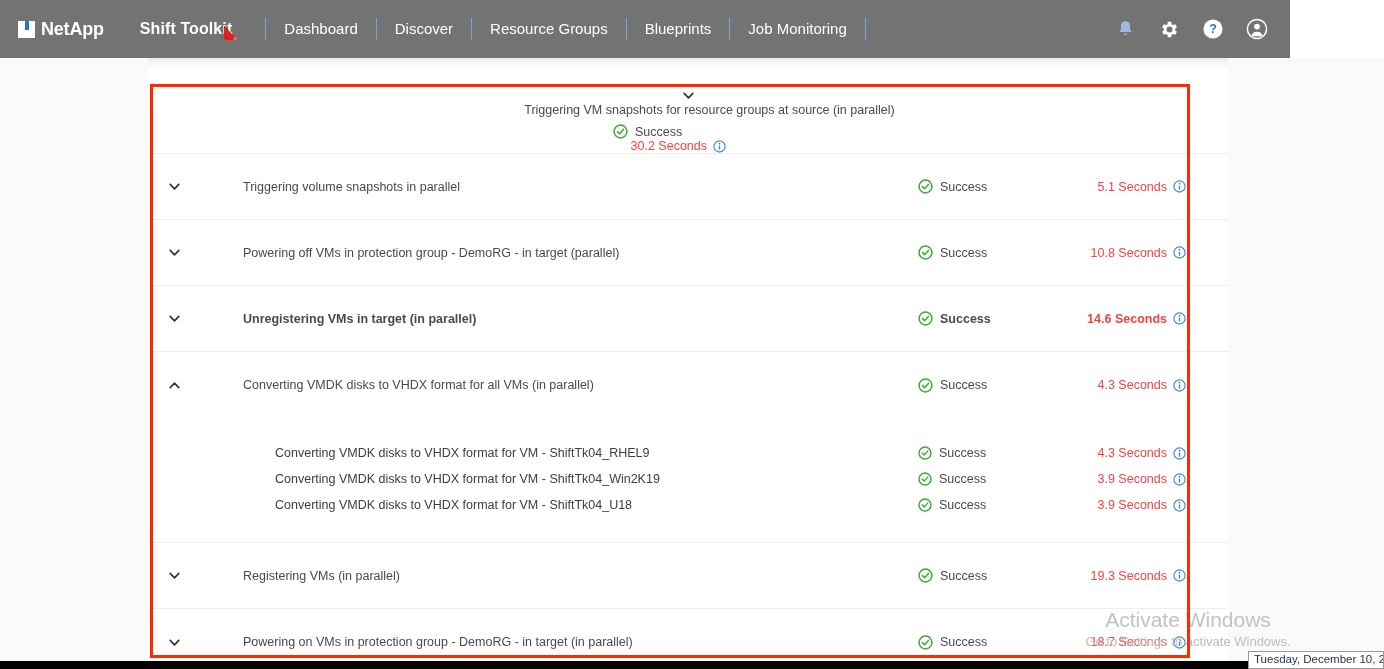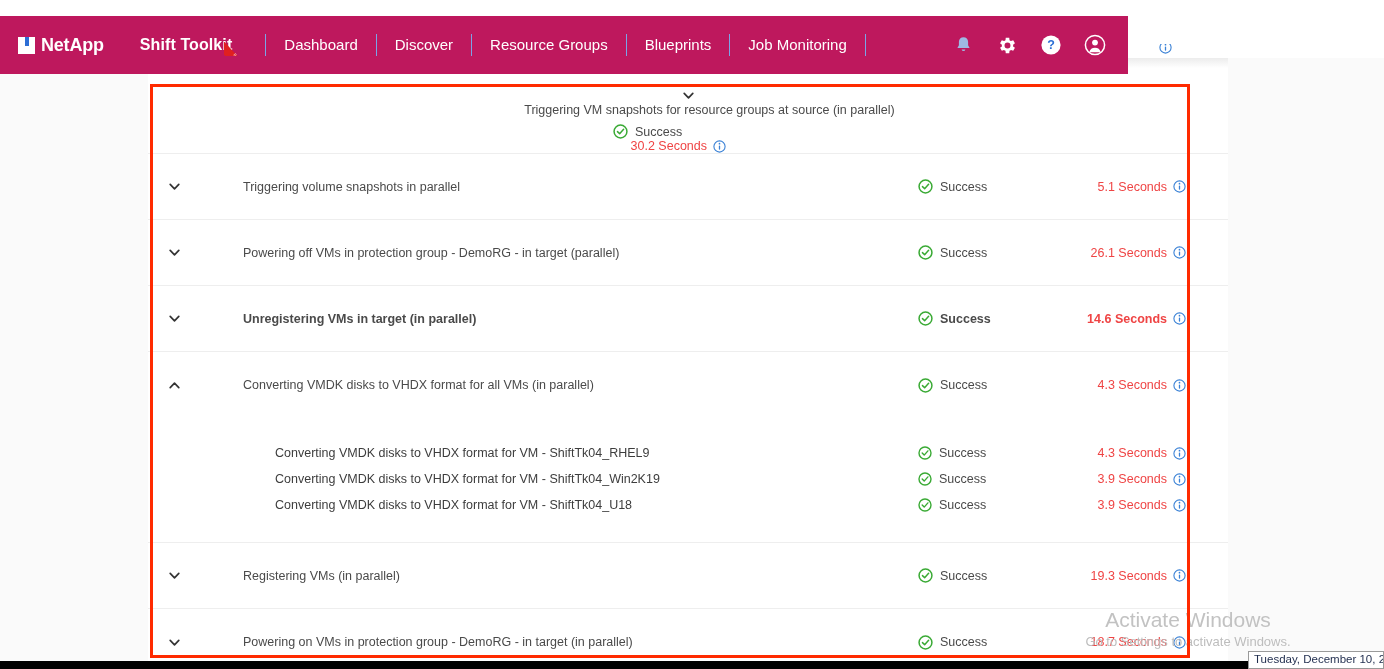--- a/index.html
+++ b/index.html
@@ -39,26 +39,25 @@
     position: absolute;
     left: 148px; top: 58px;
     width: 1080px; height: 10px;
     background: linear-gradient(to bottom, #ececec, #ffffff);
   }
 
   
   .navbar {
     position: absolute;
     left: 0; top: 0;
-    width: 1128px; height: 58px;
-    background: #be185d;
+    width: 1290px; height: 58px;
+    background: #737373;
     display: flex;
     align-items: center;
     z-index: 50;
-    margin-top: 16px;
   }
 
   .brand-logo {
     display: flex;
     align-items: center;
     margin-left: 18px;
     gap: 6px;
   }
   .brand-mark {
     width: 17px; height: 17px;
@@ -454,21 +453,21 @@
       </div>
       <div class="label-cell">Powering off VMs in protection group - DemoRG - in target (parallel)</div>
       <div class="status-cell">
         <svg width="15" height="15" viewBox="0 0 14 14">
             <circle cx="7" cy="7" r="6" fill="none" stroke="#3aaa35" stroke-width="1.4"></circle>
             <path d="M4.2 7.1 L6.2 9.1 L9.9 4.9" fill="none" stroke="#3aaa35" stroke-width="1.4" stroke-linecap="round" stroke-linejoin="round"></path>
           </svg>
         <span>Success</span>
       </div>
       <div class="duration-cell">
-        <span>26.1 Seconds</span>
+        <span>10.8 Seconds</span>
         <svg class="info-icon" width="13" height="13" viewBox="0 0 13 13">
             <circle cx="6.5" cy="6.5" r="5.6" fill="none" stroke="#3b82d6" stroke-width="1.1"></circle>
             <circle cx="6.5" cy="3.7" r="0.85" fill="#3b82d6"></circle>
             <rect x="5.85" y="5.4" width="1.3" height="4.3" rx="0.6" fill="#3b82d6"></rect>
           </svg>
       </div>
     </div>
 
     <div class="task-row" style="height:66px;font-weight:bold;">
       <div class="chev-cell">

